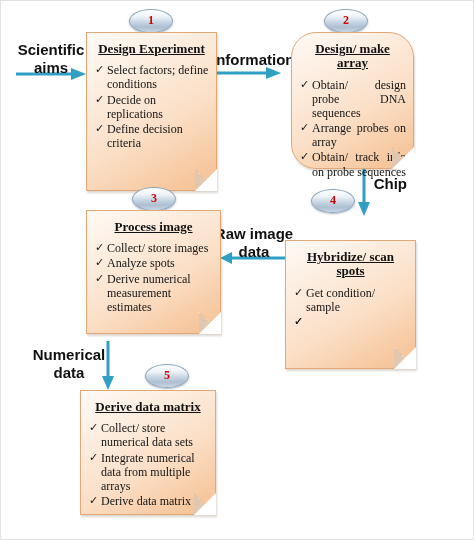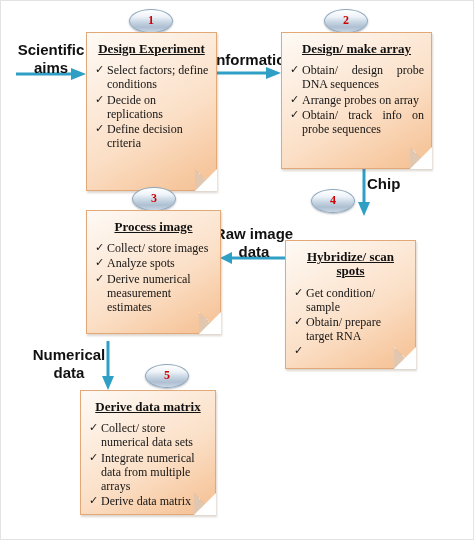--- a/index.html
+++ b/index.html
@@ -163,21 +163,21 @@
     <polygon points="1,35 13,35 7,49" fill="#2f9fc6"></polygon>
   </svg>
 
   <div class="arrow-label" style="left:10px; top:40px; width:80px;">
     <span>Scientific</span><br>
     <span>aims</span>
   </div>
 
   <div class="arrow-label" style="left:211px; top:50px; width:74px;">Information</div>
 
-  <div class="arrow-label" style="left:366px; top:174px; width:40px; text-align:left;">Chip</div>
+  <div class="arrow-label" style="left:366px; top:174px; width:40px; text-align:right;">Chip</div>
 
   <div class="arrow-label" style="left:210px; top:224px; width:86px;">
     <span>Raw image</span><br>
     <span>data</span>
   </div>
 
   <div class="arrow-label" style="left:30px; top:345px; width:76px;">
     <span>Numerical</span><br>
     <span>data</span>
   </div>
@@ -187,21 +187,21 @@
     <div class="box-title">Design Experiment</div>
     <ul class="box-list">
       <li><span class="tick">✓</span><span class="txt">Select factors; define conditions</span></li>
       <li><span class="tick">✓</span><span class="txt">Decide on replications</span></li>
       <li><span class="tick">✓</span><span class="txt">Define decision criteria</span></li>
     </ul>
     <div class="fold"></div>
   </div>
 
   <div class="badge" style="left:323px; top:8px;">2</div>
-  <div class="box" style="left:280px; top:31px; width:151px; height:137px;">
+  <div class="box" style="left:290px; top:31px; width:123px; height:137px;border-radius:25px;">
     <div class="box-title">Design/ make array</div>
     <ul class="box-list just">
       <li><span class="tick">✓</span><span class="txt">Obtain/ design probe DNA sequences</span></li>
       <li><span class="tick">✓</span><span class="txt">Arrange probes on array</span></li>
       <li><span class="tick">✓</span><span class="txt">Obtain/ track info on probe sequences</span></li>
     </ul>
     <div class="fold"></div>
   </div>
 
   <div class="badge" style="left:131px; top:186px;">3</div>
@@ -213,21 +213,21 @@
       <li><span class="tick">✓</span><span class="txt">Derive numerical measurement estimates</span></li>
     </ul>
     <div class="fold"></div>
   </div>
 
   <div class="badge" style="left:310px; top:188px;">4</div>
   <div class="box" style="left:284px; top:211px; width:131px; height:129px;margin-top:28px;">
     <div class="box-title">Hybridize/ scan spots</div>
     <ul class="box-list">
       <li><span class="tick">✓</span><span class="txt">Get condition/ sample</span></li>
-      <li><span class="tick">✓</span><span class="txt">Obtain/ prepare target RNA</span></li>
+      <li><span class="tick">✓</span></li>
       <li><span class="tick">✓</span></li>
     </ul>
     <div class="fold"></div>
   </div>
 
   <div class="badge" style="left:144px; top:363px;">5</div>
   <div class="box" style="left:79px; top:389px; width:136px; height:125px;">
     <div class="box-title">Derive data matrix</div>
     <ul class="box-list">
       <li><span class="tick">✓</span><span class="txt">Collect/ store numerical data sets</span></li>

